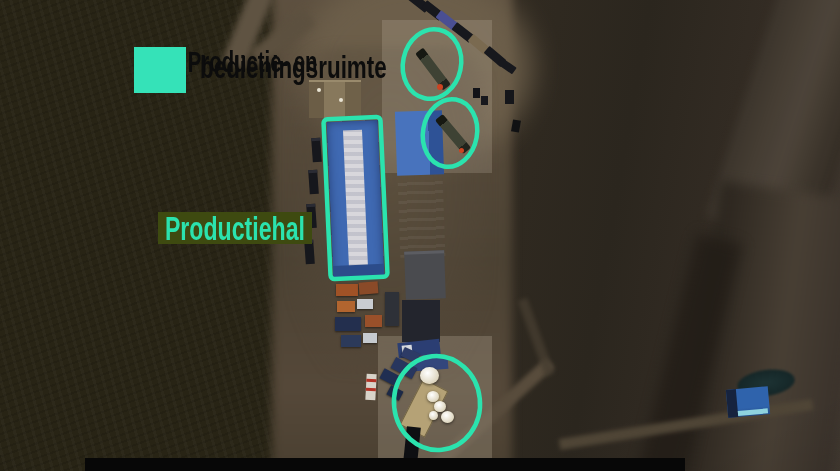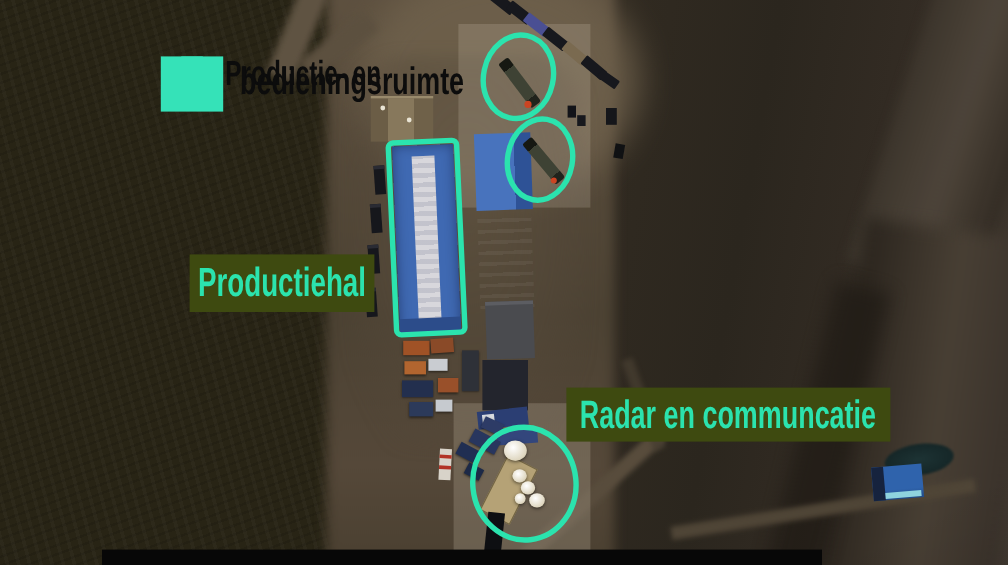--- a/index.html
+++ b/index.html
@@ -90,21 +90,21 @@
 
   .vignette{left:0;top:0;width:100%;height:100%;
     background:radial-gradient(130% 130% at 45% 42%,rgba(0,0,0,0) 52%,rgba(0,0,0,.30) 100%);}
 
   
   #ann{left:0;top:0;width:840px;height:471px;}
   .lbl-olive{background:#3E4A10;color:#2BE3AE;display:flex;align-items:center;justify-content:center;
     font-weight:700;overflow:hidden;white-space:nowrap;}
   .lbl-olive span{display:inline-block;transform:scaleX(.68);transform-origin:center;letter-spacing:0px;}
   .lbl-raket{left:485px;top:61px;width:283px;height:46px;font-size:34px;}
-  .lbl-hal{left:158px;top:212px;width:154px;height:48px;font-size:34px;}
+  .lbl-hal{left:158px;top:212px;width:154px;height:32px;font-size:34px;}
   .lbl-radar{left:472px;top:323px;width:270px;height:45px;font-size:33px;}
   .lbl-cyan{left:40px;top:47px;width:240px;display:flex;flex-direction:column;align-items:center;
     font-weight:700;color:#0C0C0C;}
   .lbl-cyan .ln{display:block;background:#35E2B8;white-space:nowrap;}
   .lbl-cyan .ln1{height:31px;line-height:31px;padding:0 9px;font-size:29px;}
   .lbl-cyan .ln2{height:46px;line-height:40px;padding:0 26px;font-size:32px;margin-top:0px;}
   .lbl-cyan .tx{display:inline-block;transform:scaleX(.70);transform-origin:center;}
 </style>
 </head>
 <body>
@@ -216,17 +216,14 @@
     <span class="ln ln1">
         <span class="tx">Productie- en</span>
       </span>
     <span class="ln ln2">
         <span class="tx">bedieningsruimte</span>
       </span>
   </div>
   <div class="lbl-olive lbl-hal">
     <span>Productiehal</span>
   </div>
-  <div class="lbl-olive lbl-radar">
-    <span>Radar en communcatie</span>
-  </div>
 
 </div>
 
 </body></html>

